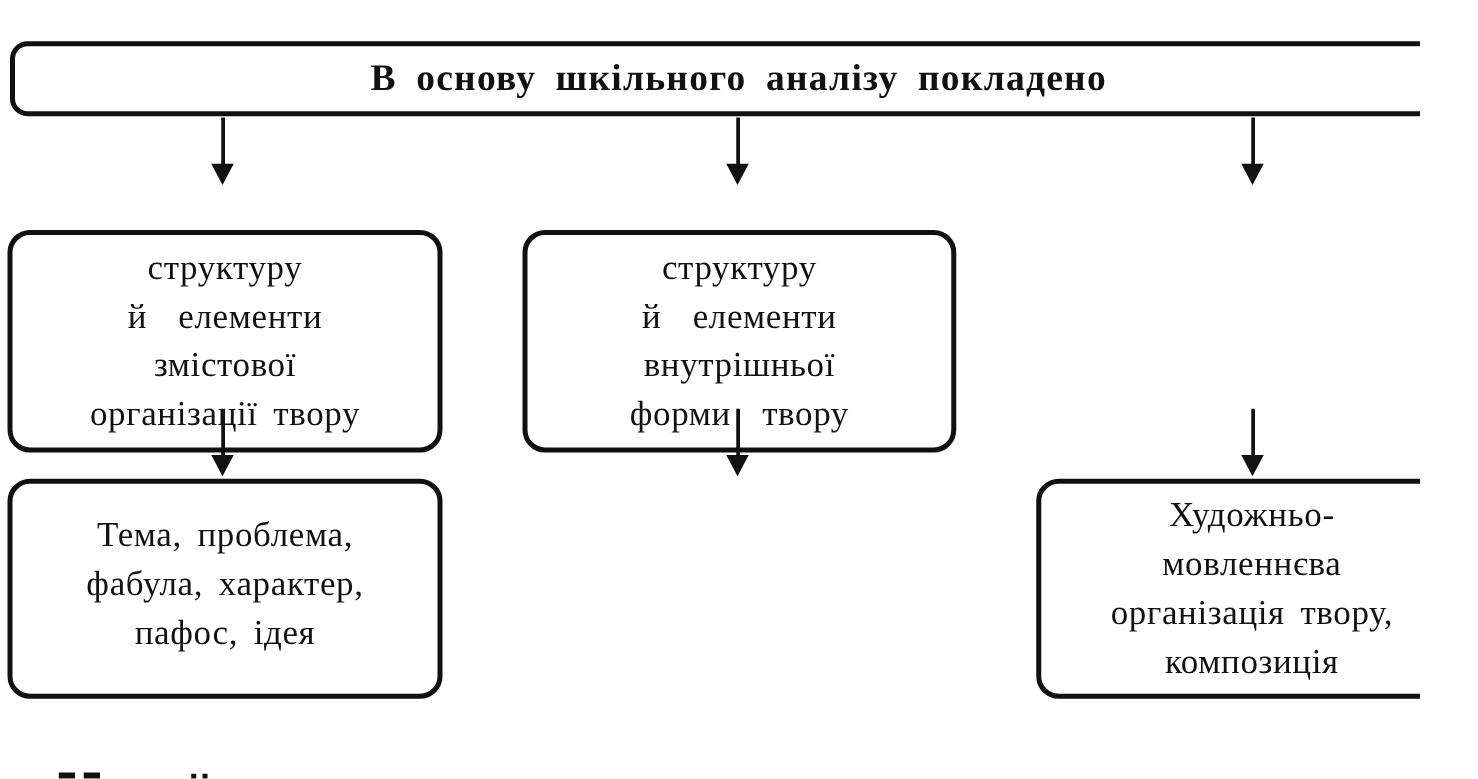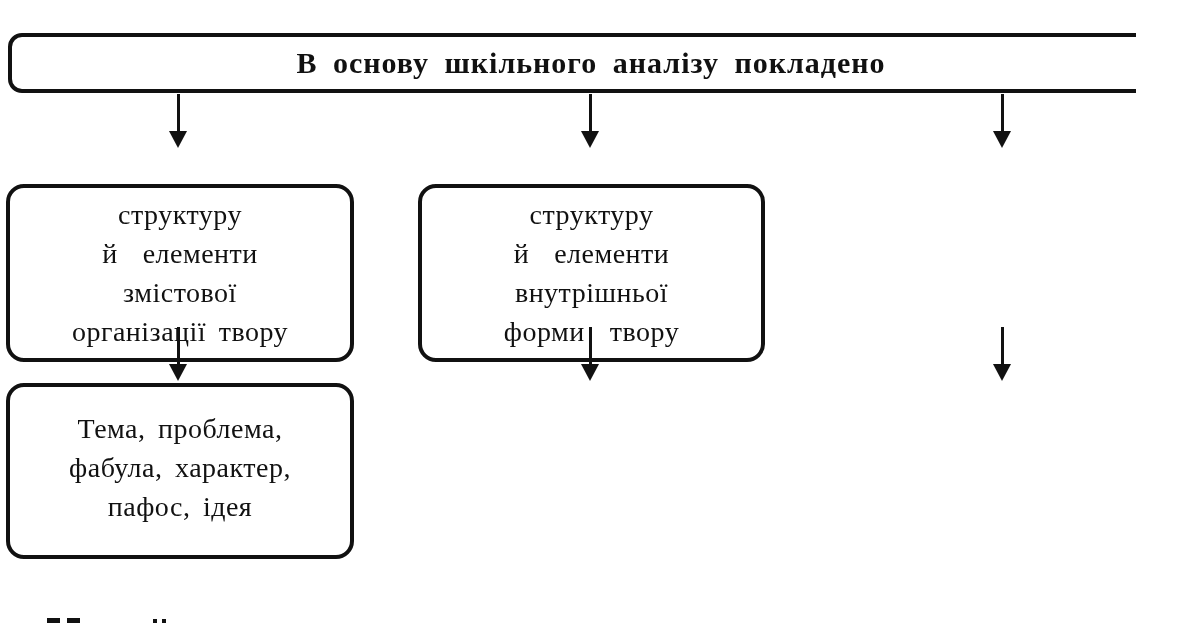--- a/index.html
+++ b/index.html
@@ -119,20 +119,26 @@
   <div class="arrow ac3 ar2">
     <div class="stem"></div>
     <div class="head"></div>
   </div>
 
   <div class="box r3 c1">
     <div class="box-text pb28">Тема, проблема,
 фабула, характер,
 пафос, ідея</div>
   </div>
+  <div class="box r3 c3">
+    <div class="box-text">Художньо-
+мовленнєва
+організація твору,
+композиція</div>
+  </div>
 
   <div>
     <div class="frag frag-a"></div>
     <div class="frag frag-b"></div>
     <div class="frag frag-c"></div>
     <div class="frag frag-d"></div>
   </div>
 
 </div>
 

